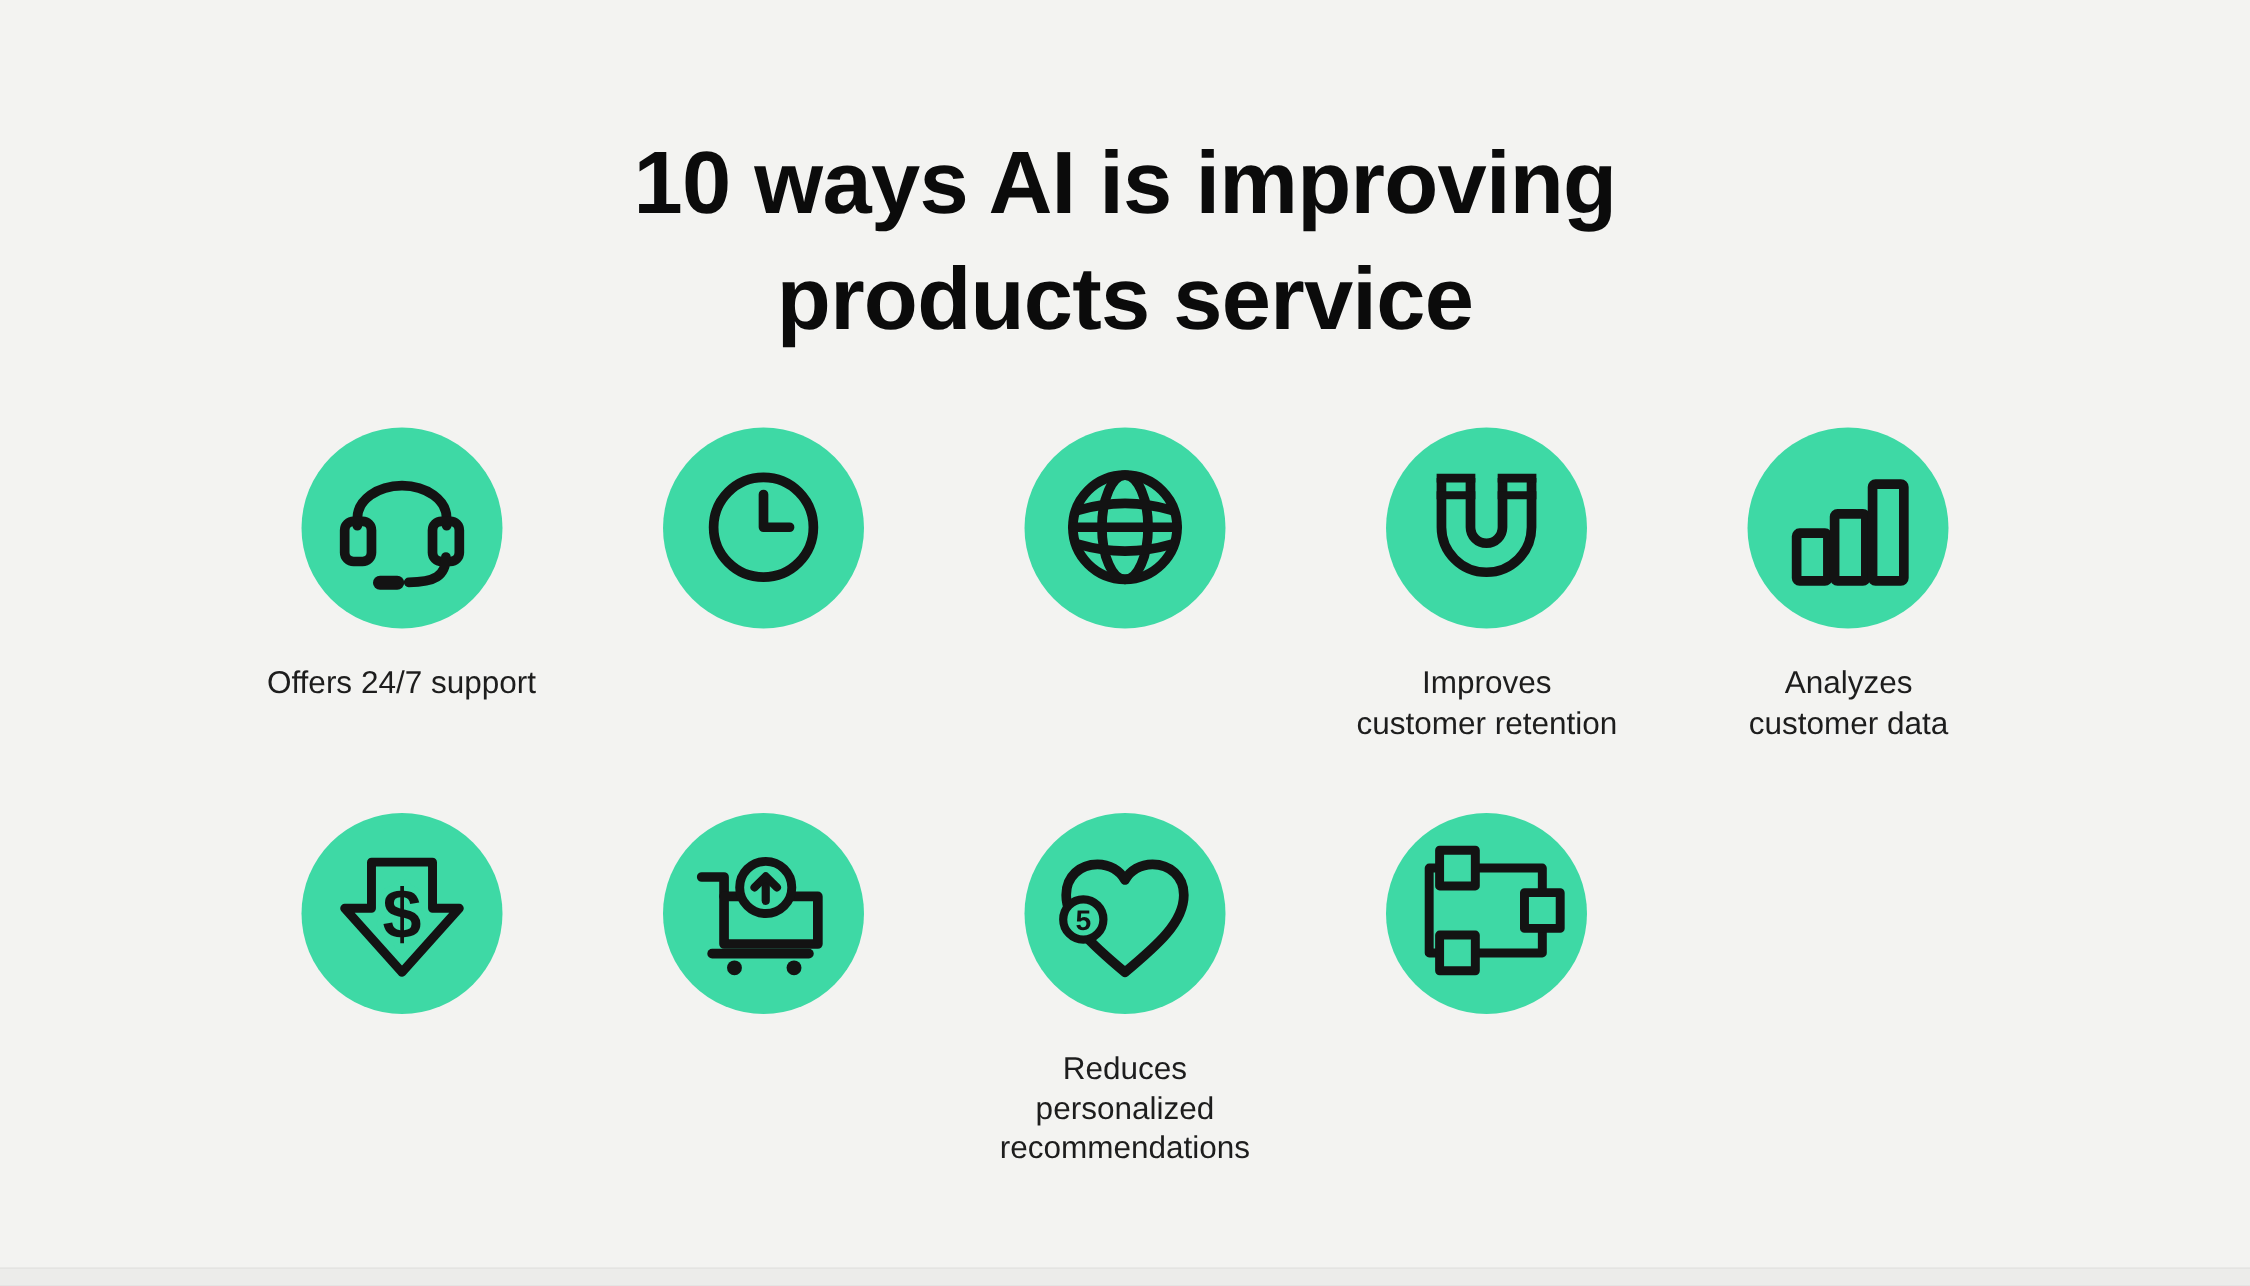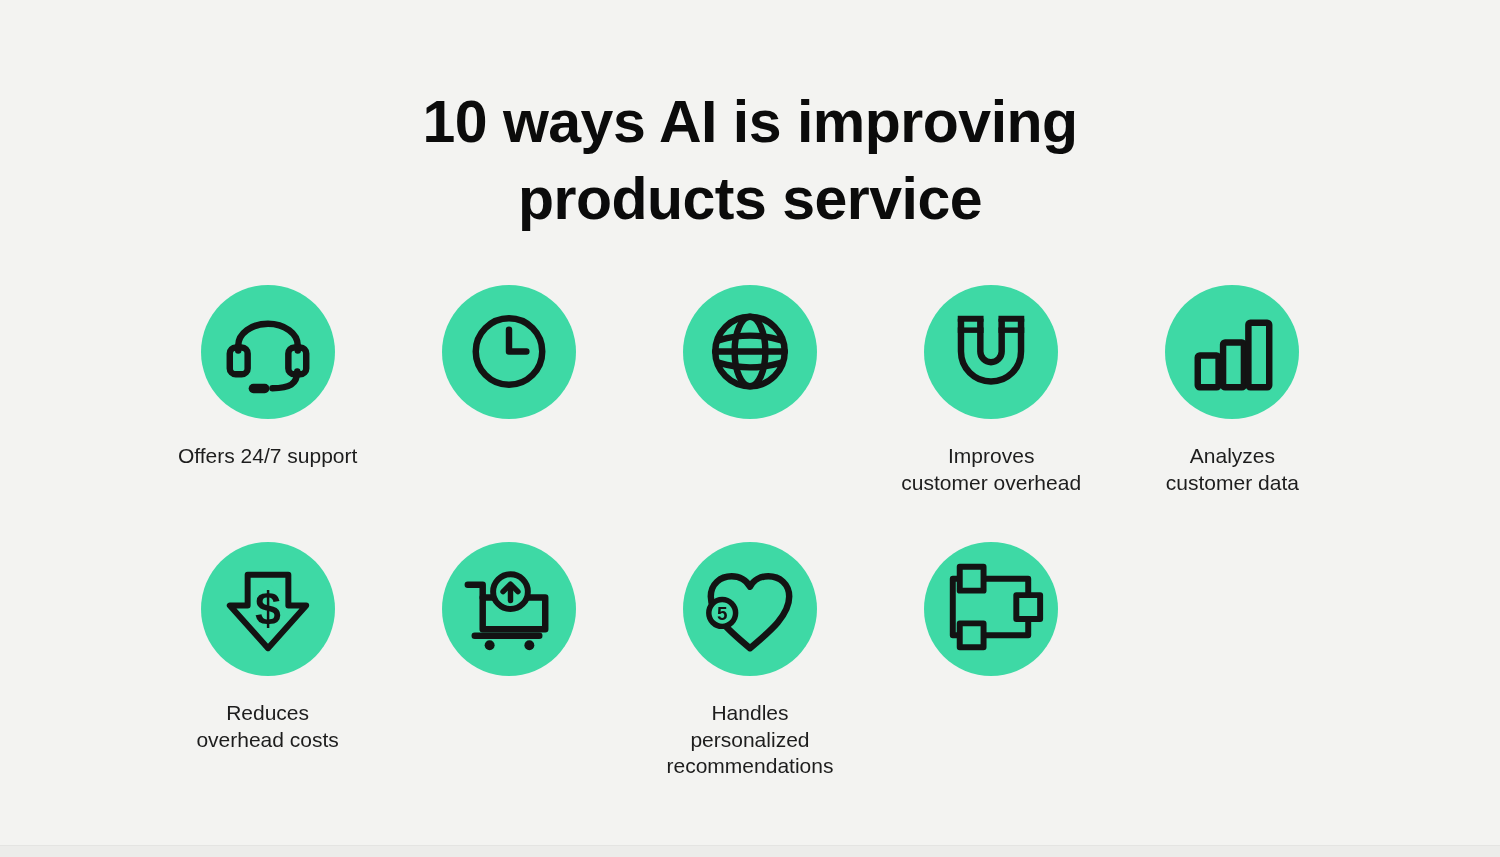--- a/index.html
+++ b/index.html
@@ -87,21 +87,21 @@
         <svg viewBox="0 0 135 135" class="icon-shape">
           <path d="M47,34 V67 A20.5,20.5 0 0 0 88,67 V34" stroke-width="26" stroke-linecap="butt"></path>
           <path d="M47,34 V67 A20.5,20.5 0 0 0 88,67 V34" stroke="#3ed9a5" stroke-width="13" stroke-linecap="butt"></path>
           <line x1="34" y1="34" x2="60" y2="34" stroke-width="6" stroke-linecap="butt"></line>
           <line x1="75" y1="34" x2="101" y2="34" stroke-width="6" stroke-linecap="butt"></line>
           <line x1="34" y1="45.5" x2="60" y2="45.5" stroke-width="5.5" stroke-linecap="butt"></line>
           <line x1="75" y1="45.5" x2="101" y2="45.5" stroke-width="5.5" stroke-linecap="butt"></line>
         </svg>
       </div>
       <div class="label">Improves
-customer overhead</div>
+customer retention</div>
     </div>
 
     <div class="cell">
       <div class="circle">
         <svg viewBox="0 0 135 135" class="icon-shape">
           <rect x="33" y="71" width="21" height="32" rx="2"></rect>
           <rect x="58.5" y="58" width="21" height="45" rx="2"></rect>
           <rect x="84" y="38" width="21" height="65" rx="2"></rect>
         </svg>
       </div>
@@ -113,22 +113,20 @@
 
   <div class="row row2">
 
     <div class="cell">
       <div class="circle">
         <svg viewBox="0 0 135 135" class="icon-shape">
           <path d="M47,33 H88 V64 H106 L67.5,107 L29,64 H47 Z" stroke-width="6"></path>
           <text x="67.5" y="84" font-size="47" font-weight="bold" text-anchor="middle" fill="#131313" stroke="#3ed9a5" stroke-width="9" style="paint-order:stroke">$</text>
         </svg>
       </div>
-      <div class="label">Reduces
-overhead costs</div>
     </div>
 
 
     <div class="cell">
       <div class="circle">
         <svg viewBox="0 0 135 135" class="icon-shape">
           <path d="M26,43 H41 V56"></path>
           <rect x="41" y="56" width="63" height="32"></rect>
           <line x1="33" y1="94.5" x2="98" y2="94.5"></line>
           <circle cx="48" cy="104" r="5" fill="#131313" stroke="none"></circle>
@@ -141,21 +139,21 @@
     </div>
 
     <div class="cell">
       <div class="circle">
         <svg viewBox="0 0 135 135" class="icon-shape">
           <path d="M67.5,107 C46,89 28,73.5 28,55 C28,42.5 37.5,34.5 49,34.5 C57,34.5 64,38.5 67.5,45 C71,38.5 78,34.5 86,34.5 C97.5,34.5 107,42.5 107,55 C107,73.5 89,89 67.5,107 Z"></path>
           <circle cx="39.5" cy="71.5" r="13.5" fill="#3ed9a5" stroke-width="5.5"></circle>
           <text x="39.5" y="78.5" font-size="19" font-weight="bold" text-anchor="middle" fill="#131313" stroke="none">5</text>
         </svg>
       </div>
-      <div class="label">Handles
+      <div class="label">Reduces
 personalized
 recommendations</div>
     </div>
 
     <div class="cell">
       <div class="circle">
         <svg viewBox="0 0 135 135" class="icon-shape">
           <rect x="29" y="37" width="76" height="57" stroke-width="6"></rect>
           <rect x="36" y="25" width="24" height="24" fill="#3ed9a5" stroke-width="6"></rect>
           <rect x="36" y="82" width="24" height="24" fill="#3ed9a5" stroke-width="6"></rect>

